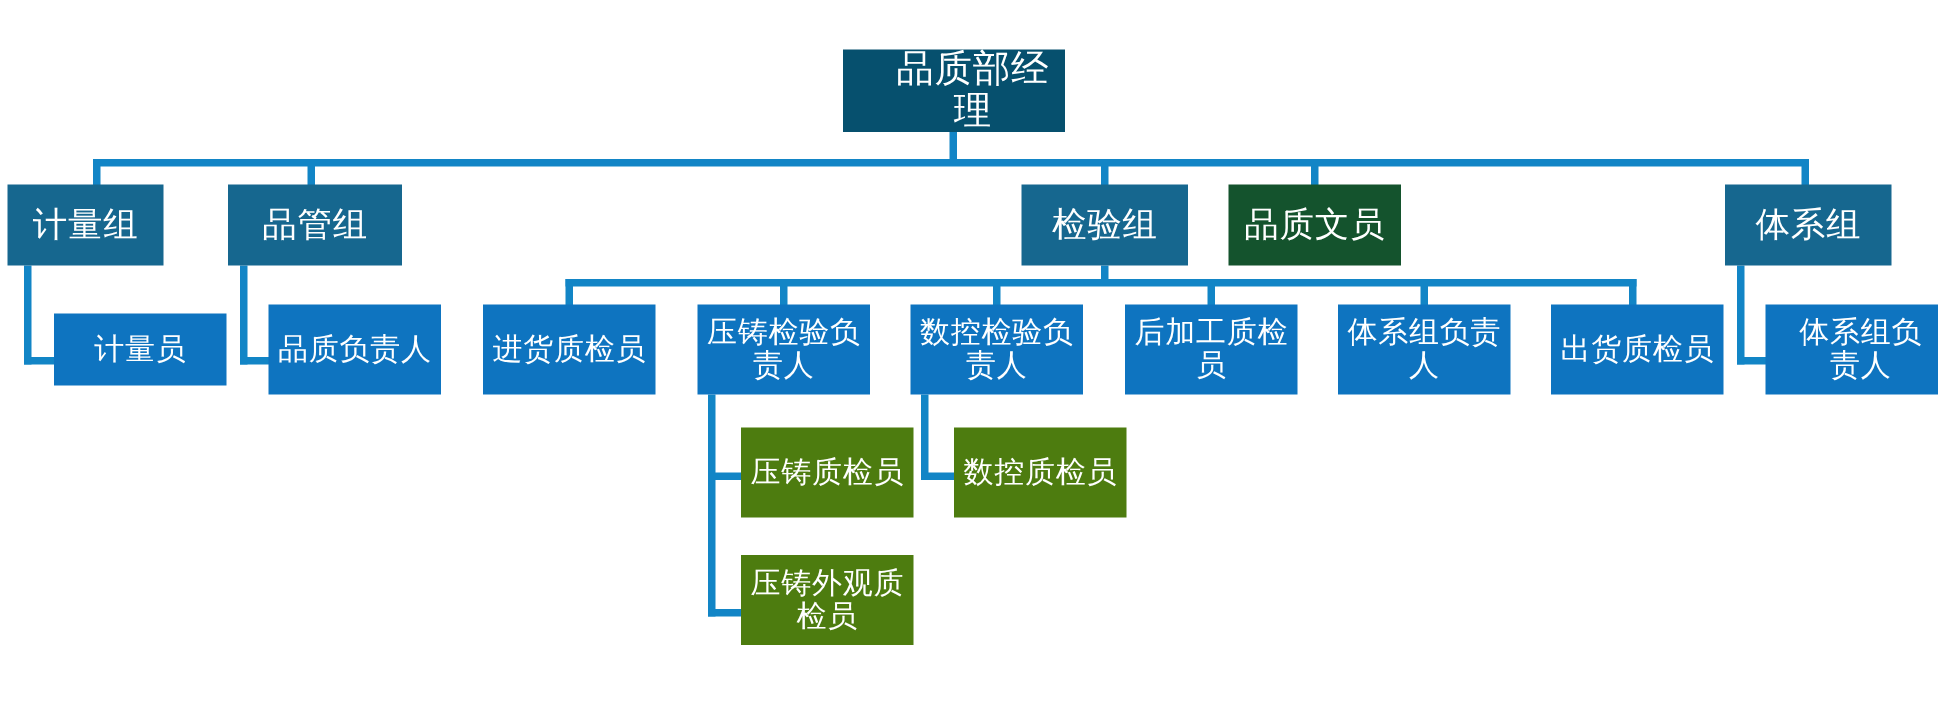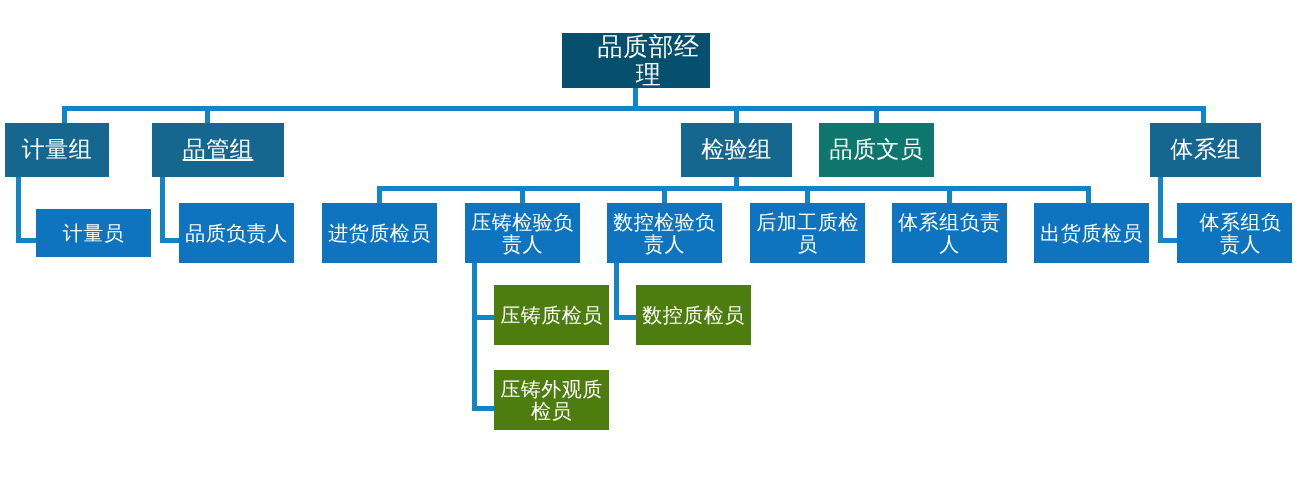--- a/index.html
+++ b/index.html
@@ -18,21 +18,21 @@
     text-align:center;
     color:#ffffff;
     line-height:1.12;
     box-sizing:border-box;
     padding:0 4px;
     letter-spacing:0.5px;
     z-index:5;
   }
   .lvl1{background:#06506E;font-size:25px;padding-left:29px;}
   .lvl2{background:#16678F;font-size:23px;}
-  .lvl2-alt{background:#0f766e;font-size:23px;}
+  .lvl2-alt{background:#14532d;font-size:23px;}
   .lvl3{background:#0E74C0;font-size:20px;}
   .lvl4{background:#4d7c0f;font-size:20px;}
 
   .conn{position:absolute;background:#1285C6;z-index:1;}
 </style>
 </head>
 <body>
 
 <div id="chart">
 
@@ -65,21 +65,21 @@
   <div class="conn" style="left:472px;top:263px;width:5px;height:148px;"></div>
   <div class="conn" style="left:472px;top:315px;width:26px;height:5px;"></div>
   <div class="conn" style="left:472px;top:406px;width:26px;height:5px;"></div>
 
   <div class="conn" style="left:614px;top:263px;width:5px;height:57px;"></div>
   <div class="conn" style="left:614px;top:315px;width:26px;height:5px;"></div>
 
   <div class="node lvl1" style="left:562px;top:33px;width:148px;height:55px;">品质部经理</div>
 
   <div class="node lvl2" style="left:5px;top:123px;width:104px;height:54px;">计量组</div>
-  <div class="node lvl2" style="left:152px;top:123px;width:132px;height:54px;text-decoration:underline;">品管组</div>
+  <div class="node lvl2" style="left:152px;top:123px;width:116px;height:54px;">品管组</div>
   <div class="node lvl2" style="left:681px;top:123px;width:111px;height:54px;">检验组</div>
   <div class="node lvl2-alt" style="left:819px;top:123px;width:115px;height:54px;">品质文员</div>
   <div class="node lvl2" style="left:1150px;top:123px;width:111px;height:54px;">体系组</div>
 
   <div class="node lvl3" style="left:36px;top:209px;width:115px;height:48px;">计量员</div>
   <div class="node lvl3" style="left:179px;top:203px;width:115px;height:60px;">品质负责人</div>
   <div class="node lvl3" style="left:322px;top:203px;width:115px;height:60px;">进货质检员</div>
   <div class="node lvl3" style="left:465px;top:203px;width:115px;height:60px;">压铸检验负责人</div>
   <div class="node lvl3" style="left:607px;top:203px;width:115px;height:60px;">数控检验负责人</div>
   <div class="node lvl3" style="left:750px;top:203px;width:115px;height:60px;">后加工质检员</div>

